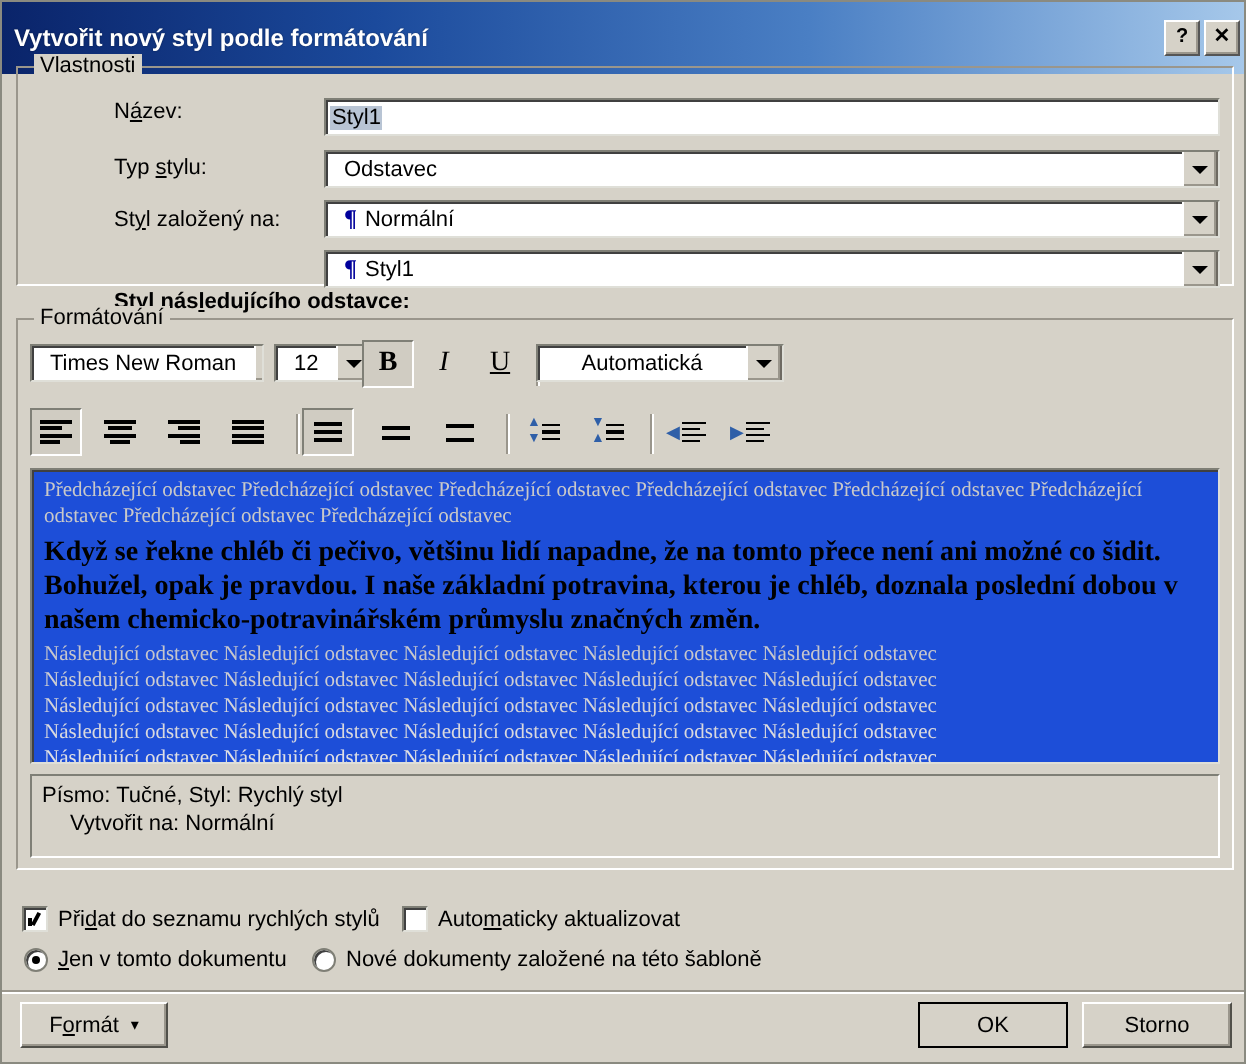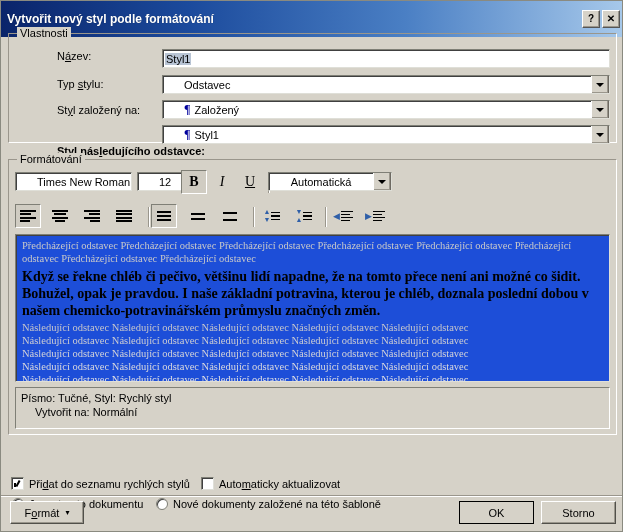--- a/index.html
+++ b/index.html
@@ -49,21 +49,21 @@
     font-family:"Liberation Sans",sans-serif;
   }
   .sel{background:#b8c4d4;padding:0 1px;}
 
   .combo{
     box-sizing:border-box;height:19px;background:#fff;
     border:1px solid #7f7f76;border-right-color:#dfdfd8;border-bottom-color:#dfdfd8;
     box-shadow:inset 1px 1px 0 #404040;
     display:flex;align-items:center;font-size:11px;overflow:hidden;
   }
-  .combo .val{flex:1;padding:0 21px;white-space:nowrap;display:flex;align-items:center;gap:4px;}
+  .combo .val{flex:1;padding:0 9px;white-space:nowrap;display:flex;align-items:center;gap:4px;}
   .pilcrow{color:#00009c;font-weight:bold;font-family:"Liberation Serif",serif;font-size:12px;}
   .arrowbtn{
     width:16px;height:17px;flex:0 0 16px;margin:0 0 0 0;
     background:#d6d2c8;border:1px solid #fff;border-right-color:#6e6a62;border-bottom-color:#6e6a62;
     box-shadow:inset -1px -1px 0 #9a968c;
     display:flex;align-items:center;justify-content:center;
   }
   .arrowbtn .tri{width:0;height:0;border-left:4px solid transparent;border-right:4px solid transparent;
                  border-top:4px solid #000;}
 
@@ -127,21 +127,21 @@
       box-shadow:inset 1px 1px 0 #404040;
       display:flex;align-items:center;justify-content:center;}
   .ck .tick{width:9px;height:8px;position:relative;}
   .ck .tick::before,.ck .tick::after{content:"";position:absolute;background:#000;}
   .ck .tick::before{width:2px;height:4px;left:1px;top:3px;}
   .ck .tick::after{width:2px;height:7px;left:4px;top:0px;transform:rotate(28deg);}
   .rd{width:12px;height:12px;border-radius:50%;box-sizing:border-box;background:#fff;
       border:1px solid #7f7f76;box-shadow:inset 1px 1px 0 #404040;
       display:flex;align-items:center;justify-content:center;}
   .rd .dot{width:4px;height:4px;border-radius:50%;background:#000;}
-  .opt{display:flex;align-items:center;gap:5px;font-size:11px;white-space:nowrap;margin-top:24px;}
+  .opt{display:flex;align-items:center;gap:5px;font-size:11px;white-space:nowrap;}
 
   
   .btn{
     box-sizing:border-box;height:23px;background:#d6d2c8;
     border:1px solid #fff;border-right-color:#51504a;border-bottom-color:#51504a;
     box-shadow:inset -1px -1px 0 #9a968c;
     display:flex;align-items:center;justify-content:center;
     font-size:11px;cursor:default;
   }
   .btn.focus{border:1px solid #000;box-shadow:inset 0 0 0 1px #d6d2c8, inset -1px -1px 0 #9a968c, inset 1px 1px 0 #fff;}
@@ -180,21 +180,21 @@
         <span class="tri"></span>
       </div>
   </div>
 
   <div class="frow" style="left:16px;top:103px;">
     <div class="flabel" style="width:145px;">St<u class="acc">y</u>l založený na:</div>
   </div>
   <div class="combo" style="position:absolute;left:161px;top:99px;width:448px;">
     <div class="val">
       <span class="pilcrow">¶</span>
-      <span>Založený</span>
+      <span>Normální</span>
     </div>
     <div class="arrowbtn">
         <span class="tri"></span>
       </div>
   </div>
 
   <div class="frow" style="left:16px;top:144px;font-weight:bold;">
     <div class="flabel" style="width:145px;">Styl nás<u class="acc">l</u>edujícího odstavce:</div>
   </div>
   <div class="combo" style="position:absolute;left:161px;top:124px;width:448px;">

